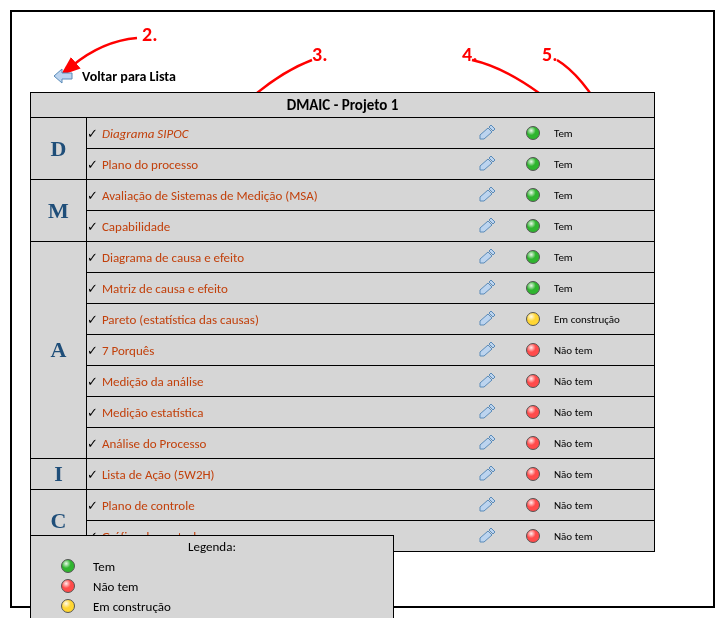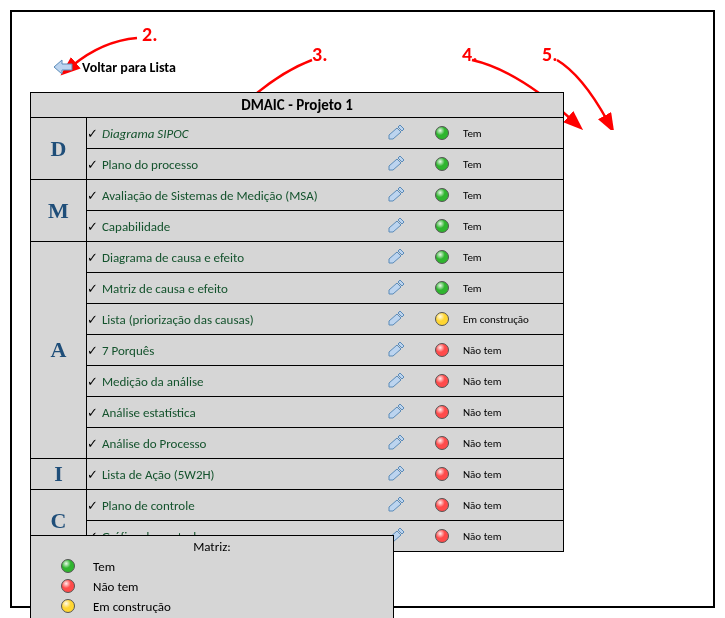--- a/index.html
+++ b/index.html
@@ -14,42 +14,42 @@
     position:absolute;
     left:10px; top:10px;
     width:705px; height:598px;
     border:2px solid #000;
     box-sizing:border-box;
     background:#fff;
   }
   
   .back{
     position:absolute;
-    left:40px; top:46px;
+    left:40px; top:55px;
     display:flex;
     align-items:center;
     gap:8px;
     font-size:14px;
     font-weight:bold;
     color:#000;
   }
   .back svg{display:block;}
   
   .ann{
     position:absolute;
     color:#ff0000;
     font-size:20px;
     font-weight:bold;
   }
   .arrow-svg{position:absolute; pointer-events:none;}
   
   .dmaic{
     position:absolute;
     left:18px; top:80px;
-    width:534px;
+    width:625px;
     border-collapse:collapse;
     font-size:13px;
   }
   .dmaic th, .dmaic td{
     border:1px solid #000;
     background:#d6d6d6;
     padding:0;
   }
   .dmaic .title-cell{
     text-align:center;
@@ -76,21 +76,21 @@
     height:100%;
     position:relative;
   }
   .check{
     color:#000;
     font-size:13px;
     margin-right:4px;
     flex:0 0 auto;
   }
   .tool-name{
-    color:#14532d;
+    color:#c2410c;
     flex:0 0 auto;
   }
   .tool-name.current{ font-style:italic; }
   .spacer{ flex:1 1 auto; }
   .link-icon{
     width:22px;
     flex:0 0 auto;
     display:flex;
     align-items:center;
     justify-content:center;
@@ -300,21 +300,21 @@
           <span class="status-dot" style="--c:#2fb52f;"></span>
         </span>
         <span class="status-label">Tem</span>
       </div>
           </td>
         </tr>
         <tr>
           <td class="tool-cell">
             <div class="tool-inner">
         <span class="check">✓</span>
-        <span class="tool-name">Lista (priorização das causas)</span>
+        <span class="tool-name">Pareto (estatística das causas)</span>
         <span class="spacer"></span>
         <span class="link-icon">
                 <svg width="20" height="18" viewBox="0 0 20 18">
   <path d="M3,15 L3,11 L11,4 L15,8 L7,15 Z" fill="#bcd4ef" stroke="#5b8bb8" stroke-width="1"></path>
   <path d="M12,3 L16,7 L18,5 L14,1 Z" fill="#bcd4ef" stroke="#5b8bb8" stroke-width="1"></path>
 </svg>
               </span>
         <span class="status-col">
           <span class="status-dot" style="--c:#ffd633;"></span>
         </span>
@@ -357,21 +357,21 @@
           <span class="status-dot" style="--c:#ff4b4b;"></span>
         </span>
         <span class="status-label">Não tem</span>
       </div>
           </td>
         </tr>
         <tr>
           <td class="tool-cell">
             <div class="tool-inner">
         <span class="check">✓</span>
-        <span class="tool-name">Análise estatística</span>
+        <span class="tool-name">Medição estatística</span>
         <span class="spacer"></span>
         <span class="link-icon">
                 <svg width="20" height="18" viewBox="0 0 20 18">
   <path d="M3,15 L3,11 L11,4 L15,8 L7,15 Z" fill="#bcd4ef" stroke="#5b8bb8" stroke-width="1"></path>
   <path d="M12,3 L16,7 L18,5 L14,1 Z" fill="#bcd4ef" stroke="#5b8bb8" stroke-width="1"></path>
 </svg>
               </span>
         <span class="status-col">
           <span class="status-dot" style="--c:#ff4b4b;"></span>
         </span>
@@ -454,21 +454,21 @@
           <span class="status-dot" style="--c:#ff4b4b;"></span>
         </span>
         <span class="status-label">Não tem</span>
       </div>
           </td>
         </tr>
       </tbody>
   </table>
 
   <div class="legend">
-    <div class="legend-title">Matriz:</div>
+    <div class="legend-title">Legenda:</div>
     <div id="legend-items">
         <div class="legend-row">
           <span class="status-dot" style="--c:#2fb52f;"></span>
     <span>Tem</span>
         </div>
         <div class="legend-row">
           <span class="status-dot" style="--c:#ff4b4b;"></span>
     <span>Não tem</span>
         </div>
         <div class="legend-row">

